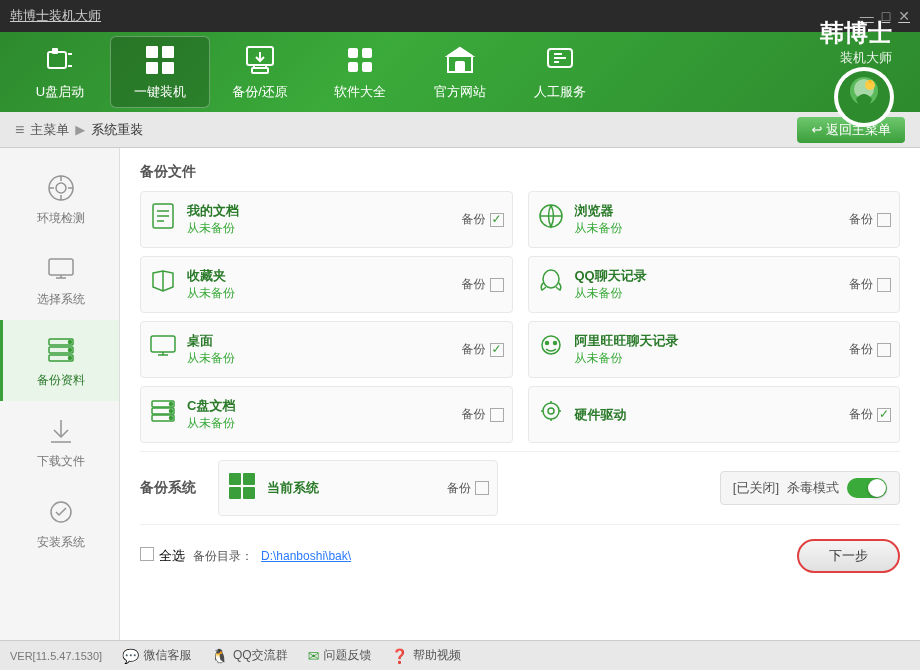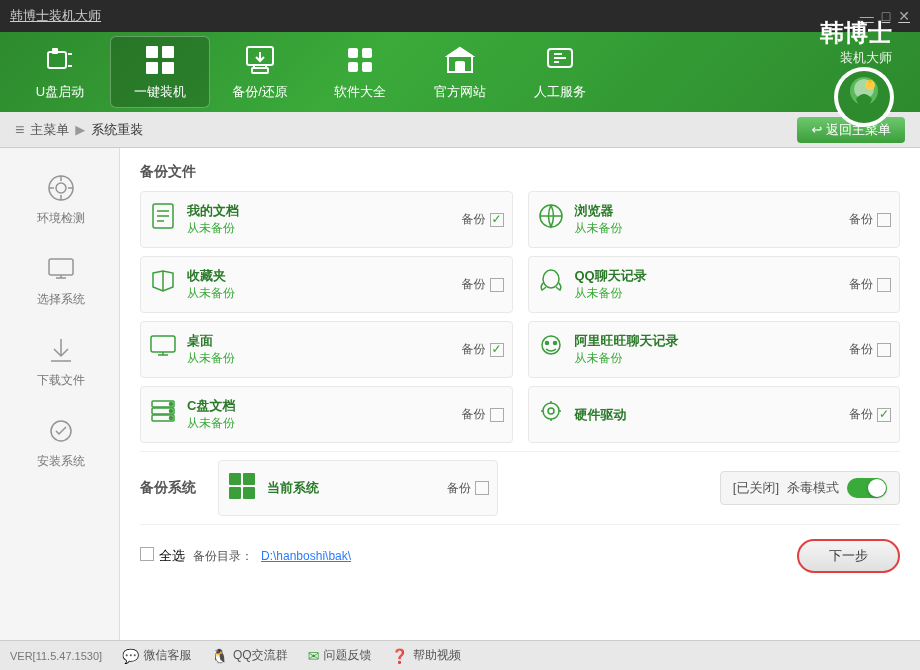--- a/index.html
+++ b/index.html
@@ -374,20 +374,33 @@
       <div style="width:36px;height:36px;display:flex;align-items:center;justify-content:center;opacity:0.6;">
         <svg width="30" height="30" viewBox="0 0 30 30" fill="none" stroke="#555" stroke-width="1.5">
           <rect x="3" y="5" width="24" height="16" rx="2"></rect>
           <line x1="10" y1="24" x2="20" y2="24"></line>
           <line x1="15" y1="21" x2="15" y2="24"></line>
         </svg>
       </div>
       <span style="font-size:12px; color:#777;">选择系统</span>
     </div>
 
+    <div class="sidebar-item active">
+      <div style="width:36px;height:36px;display:flex;align-items:center;justify-content:center;">
+        <svg width="30" height="30" viewBox="0 0 30 30" fill="none" stroke="#3a9e3a" stroke-width="1.5">
+          <rect x="3" y="4" width="24" height="6" rx="1"></rect>
+          <rect x="3" y="12" width="24" height="6" rx="1"></rect>
+          <rect x="3" y="20" width="24" height="6" rx="1"></rect>
+          <circle cx="24" cy="7" r="1.5" fill="#3a9e3a"></circle>
+          <circle cx="24" cy="15" r="1.5" fill="#3a9e3a"></circle>
+          <circle cx="24" cy="23" r="1.5" fill="#3a9e3a"></circle>
+        </svg>
+      </div>
+      <span style="font-size:12px; color:#2d7a2d;">备份资料</span>
+    </div>
 
     <div class="sidebar-item">
       <div style="width:36px;height:36px;display:flex;align-items:center;justify-content:center;opacity:0.6;">
         <svg width="30" height="30" viewBox="0 0 30 30" fill="none" stroke="#555" stroke-width="1.5">
           <line x1="15" y1="4" x2="15" y2="20"></line>
           <path d="M8 14 L15 21 L22 14"></path>
           <line x1="5" y1="26" x2="25" y2="26"></line>
         </svg>
       </div>
       <span style="font-size:12px; color:#777;">下载文件</span>

